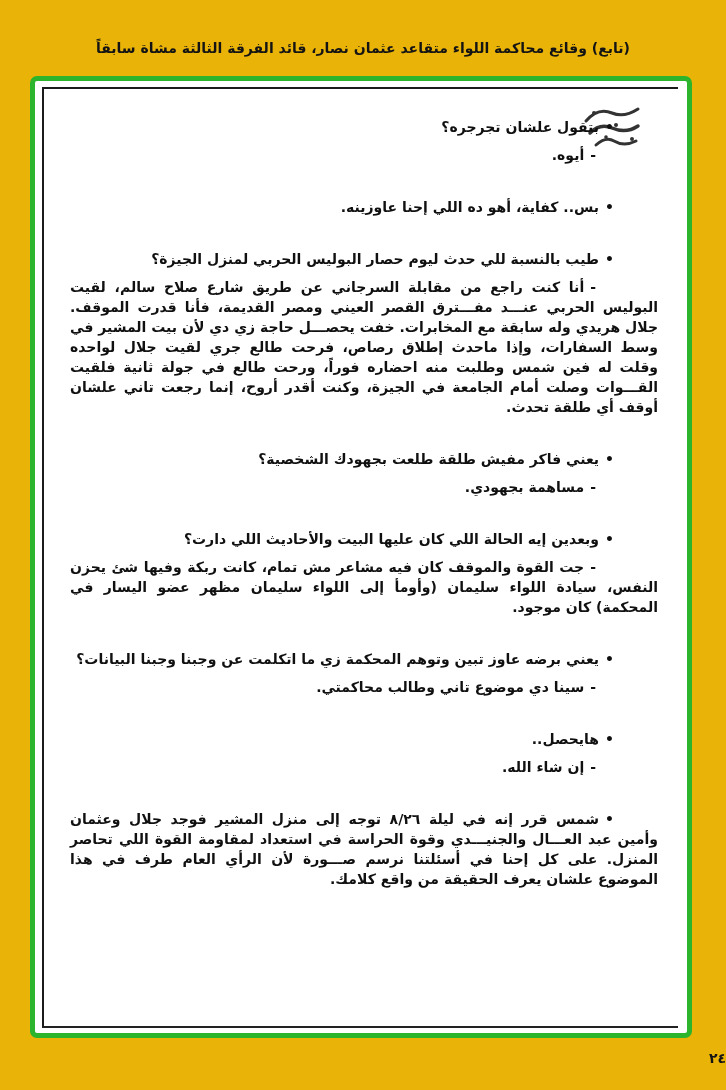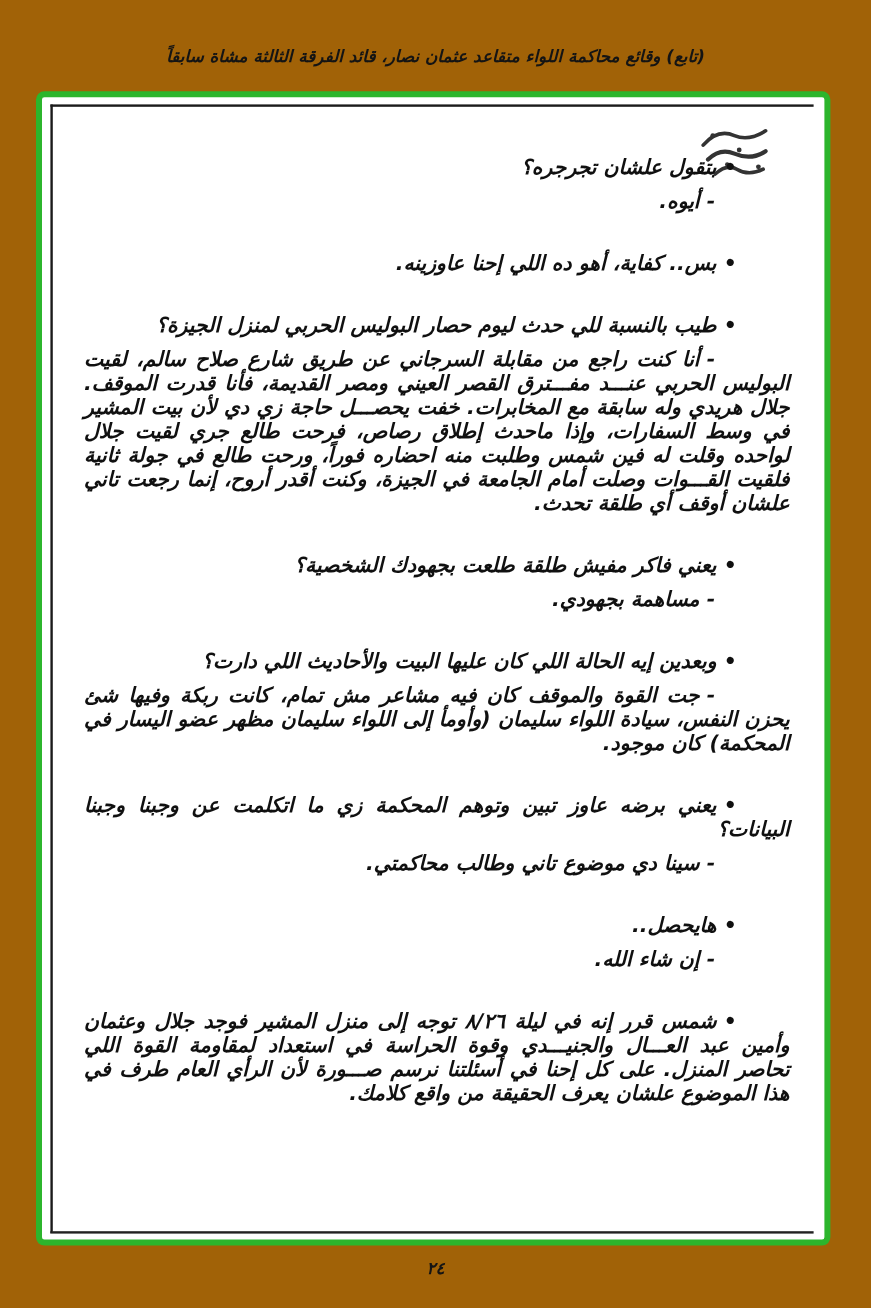--- a/index.html
+++ b/index.html
@@ -1,23 +1,22 @@
 <!DOCTYPE html>
 <html lang="ar"><head>
 <meta charset="utf-8">
 <style>
   html,body{margin:0;padding:0;background:#ffffff;}
   .page{
     position:relative;
     width:726px;height:1090px;
-    background:#a16207;
+    background:#eab308;
     font-family:"DejaVu Sans","Liberation Sans",sans-serif;
     color:#111;
     overflow:hidden;
-    font-style:italic;
   }
   .doc-header{
     position:absolute;top:40px;left:0;right:0;
     text-align:center;
     direction:rtl;
     font-size:14px;
     font-weight:700;
     color:#141414;
   }
   .green-frame{
@@ -39,36 +38,36 @@
   .stamp{
     position:absolute;
     top:14px;right:34px;
     width:62px;height:50px;
     opacity:.9;
   }
   .dialogue{
     position:absolute;
     top:0;left:0;right:0;bottom:0;
     direction:rtl;
-    padding:41px 20px 0 26px;
+    padding:28px 20px 0 26px;
     box-sizing:border-box;
-    font-size:17px;
+    font-size:14px;
     line-height:20px;
     text-align:justify;
     color:#101010;
   }
   .item{position:relative;}
   .item .marker{font-weight:700;margin-left:6px;}
   .item.q{margin-top:32px;font-weight:700;text-indent:44px;}
   .item.a{margin-top:8px;font-weight:700;text-indent:62px;}
   .item:first-child{margin-top:0;}
   .page-number{
     position:absolute;
     left:0;right:0;top:1050px;
-    text-align:center;
+    text-align:right;
     font-weight:700;
     font-size:14px;
     color:#141414;
     direction:rtl;
   }
 </style>
 </head>
 <body>
 
 <div class="page">

